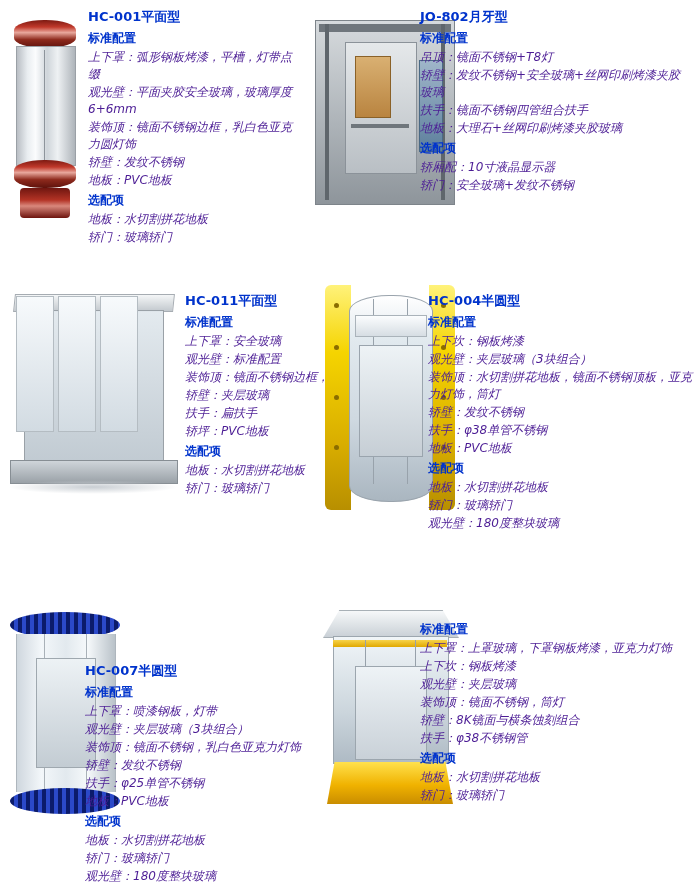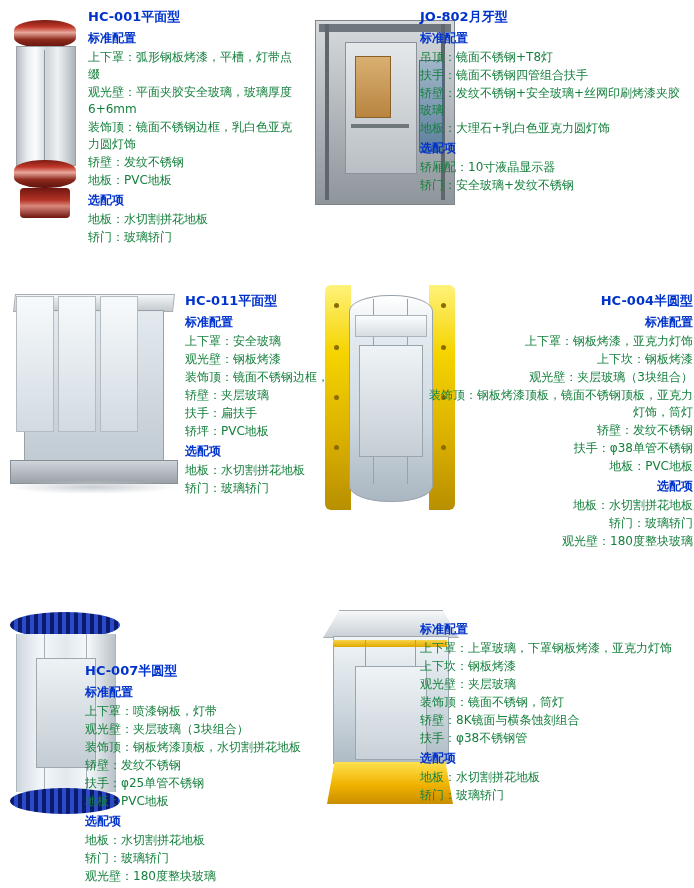--- a/index.html
+++ b/index.html
@@ -15,21 +15,21 @@
   .page{position:relative;width:694px;height:696px;}
   .txtcol{position:absolute;}
   .title{
     color:#0033cc;font-weight:bold;font-size:13px;
     letter-spacing:0px;margin-bottom:4px;white-space:nowrap;
   }
   .subhead{
     color:#0033cc;font-weight:bold;font-size:12px;margin:3px 0 2px 0;white-space:nowrap;
   }
   .line{
-    color:#15803d;font-size:12px;line-height:17px;margin-bottom:1px;
+    color:#4c1d95;font-size:12px;line-height:17px;margin-bottom:1px;font-style:italic;
   }
 
   
   .illus{position:absolute;}
 
   
   .e1{width:62px;height:200px;left:14px;top:20px;}
   .e1 .cap{position:absolute;left:0;width:62px;height:28px;
     background:linear-gradient(180deg,#7d1a12,#c0392b 25%,#e8a79c 45%,#8e2a1d 70%,#5e120c);
     border-radius:30px/10px;}
@@ -153,43 +153,43 @@
     <div class="inner"></div>
     <div class="wood"></div>
     <div class="rail"></div>
     <div class="blue"></div>
   </div>
 
   <div class="txtcol" style="left:420px;top:8px;width:268px;">
     <div class="title">JO-802月牙型</div>
     <div class="subhead">标准配置</div>
     <div class="line">吊顶：镜面不锈钢+T8灯</div>
+    <div class="line">轿壁：发纹不锈钢+安全玻璃+丝网印刷烤漆夹胶玻璃</div>
     <div class="line">扶手：镜面不锈钢四管组合扶手</div>
-    <div class="line">轿壁：发纹不锈钢+安全玻璃+丝网印刷烤漆夹胶玻璃</div>
-    <div class="line">地板：大理石+乳白色亚克力圆灯饰</div>
+    <div class="line">地板：大理石+丝网印刷烤漆夹胶玻璃</div>
     <div class="subhead">选配项</div>
     <div class="line">轿厢配：10寸液晶显示器</div>
     <div class="line">轿门：安全玻璃+发纹不锈钢</div>
   </div>
 
   <div class="illus e3">
     <div class="roof"></div>
     <div class="cab"></div>
     <div class="glass g1"></div>
     <div class="glass g2"></div>
     <div class="glass g3"></div>
     <div class="base"></div>
     <div class="shadow"></div>
   </div>
 
   <div class="txtcol" style="left:185px;top:292px;width:240px;">
     <div class="title">HC-011平面型</div>
     <div class="subhead">标准配置</div>
     <div class="line">上下罩：安全玻璃</div>
-    <div class="line">观光壁：钢板烤漆</div>
+    <div class="line">观光壁：标准配置</div>
     <div class="line">装饰顶：镜面不锈钢边框，亚克力灯饰</div>
     <div class="line">轿壁：夹层玻璃</div>
     <div class="line">扶手：扁扶手</div>
     <div class="line">轿坪：PVC地板</div>
     <div class="subhead">选配项</div>
     <div class="line">地板：水切割拼花地板</div>
     <div class="line">轿门：玻璃轿门</div>
   </div>
 
   <div class="illus e4">
@@ -203,27 +203,26 @@
     <div class="dot" style="right:9px;top:60px;"></div>
     <div class="dot" style="right:9px;top:110px;"></div>
     <div class="dot" style="right:9px;top:160px;"></div>
     <div class="glassbody"></div>
     <div class="mull" style="left:48px;"></div>
     <div class="mull" style="left:82px;"></div>
     <div class="ceil"></div>
     <div class="cabin"></div>
   </div>
 
-  <div class="txtcol" style="left:428px;top:292px;width:265px;text-align:right;">
+  <div class="txtcol" style="left:428px;top:292px;width:265px;">
     <div class="title">HC-004半圆型</div>
     <div class="subhead">标准配置</div>
-    <div class="line">上下罩：钢板烤漆，亚克力灯饰</div>
     <div class="line">上下坎：钢板烤漆</div>
     <div class="line">观光壁：夹层玻璃（3块组合）</div>
-    <div class="line">装饰顶：钢板烤漆顶板，镜面不锈钢顶板，亚克力灯饰，筒灯</div>
+    <div class="line">装饰顶：水切割拼花地板，镜面不锈钢顶板，亚克力灯饰，筒灯</div>
     <div class="line">轿壁：发纹不锈钢</div>
     <div class="line">扶手：φ38单管不锈钢</div>
     <div class="line">地板：PVC地板</div>
     <div class="subhead">选配项</div>
     <div class="line">地板：水切割拼花地板</div>
     <div class="line">轿门：玻璃轿门</div>
     <div class="line">观光壁：180度整块玻璃</div>
   </div>
 
   <div class="illus e5">
@@ -233,21 +232,21 @@
     <div class="vline" style="left:76px;"></div>
     <div class="innercab"></div>
     <div class="ring bot"></div>
   </div>
 
   <div class="txtcol" style="left:85px;top:618px;width:230px;margin-top:44px;">
     <div class="title">HC-007半圆型</div>
     <div class="subhead">标准配置</div>
     <div class="line">上下罩：喷漆钢板，灯带</div>
     <div class="line">观光壁：夹层玻璃（3块组合）</div>
-    <div class="line">装饰顶：钢板烤漆顶板，水切割拼花地板</div>
+    <div class="line">装饰顶：镜面不锈钢，乳白色亚克力灯饰</div>
     <div class="line">轿壁：发纹不锈钢</div>
     <div class="line">扶手：φ25单管不锈钢</div>
     <div class="line">地板：PVC地板</div>
     <div class="subhead">选配项</div>
     <div class="line">地板：水切割拼花地板</div>
     <div class="line">轿门：玻璃轿门</div>
     <div class="line">观光壁：180度整块玻璃</div>
   </div>
 
   <div class="illus e6">

